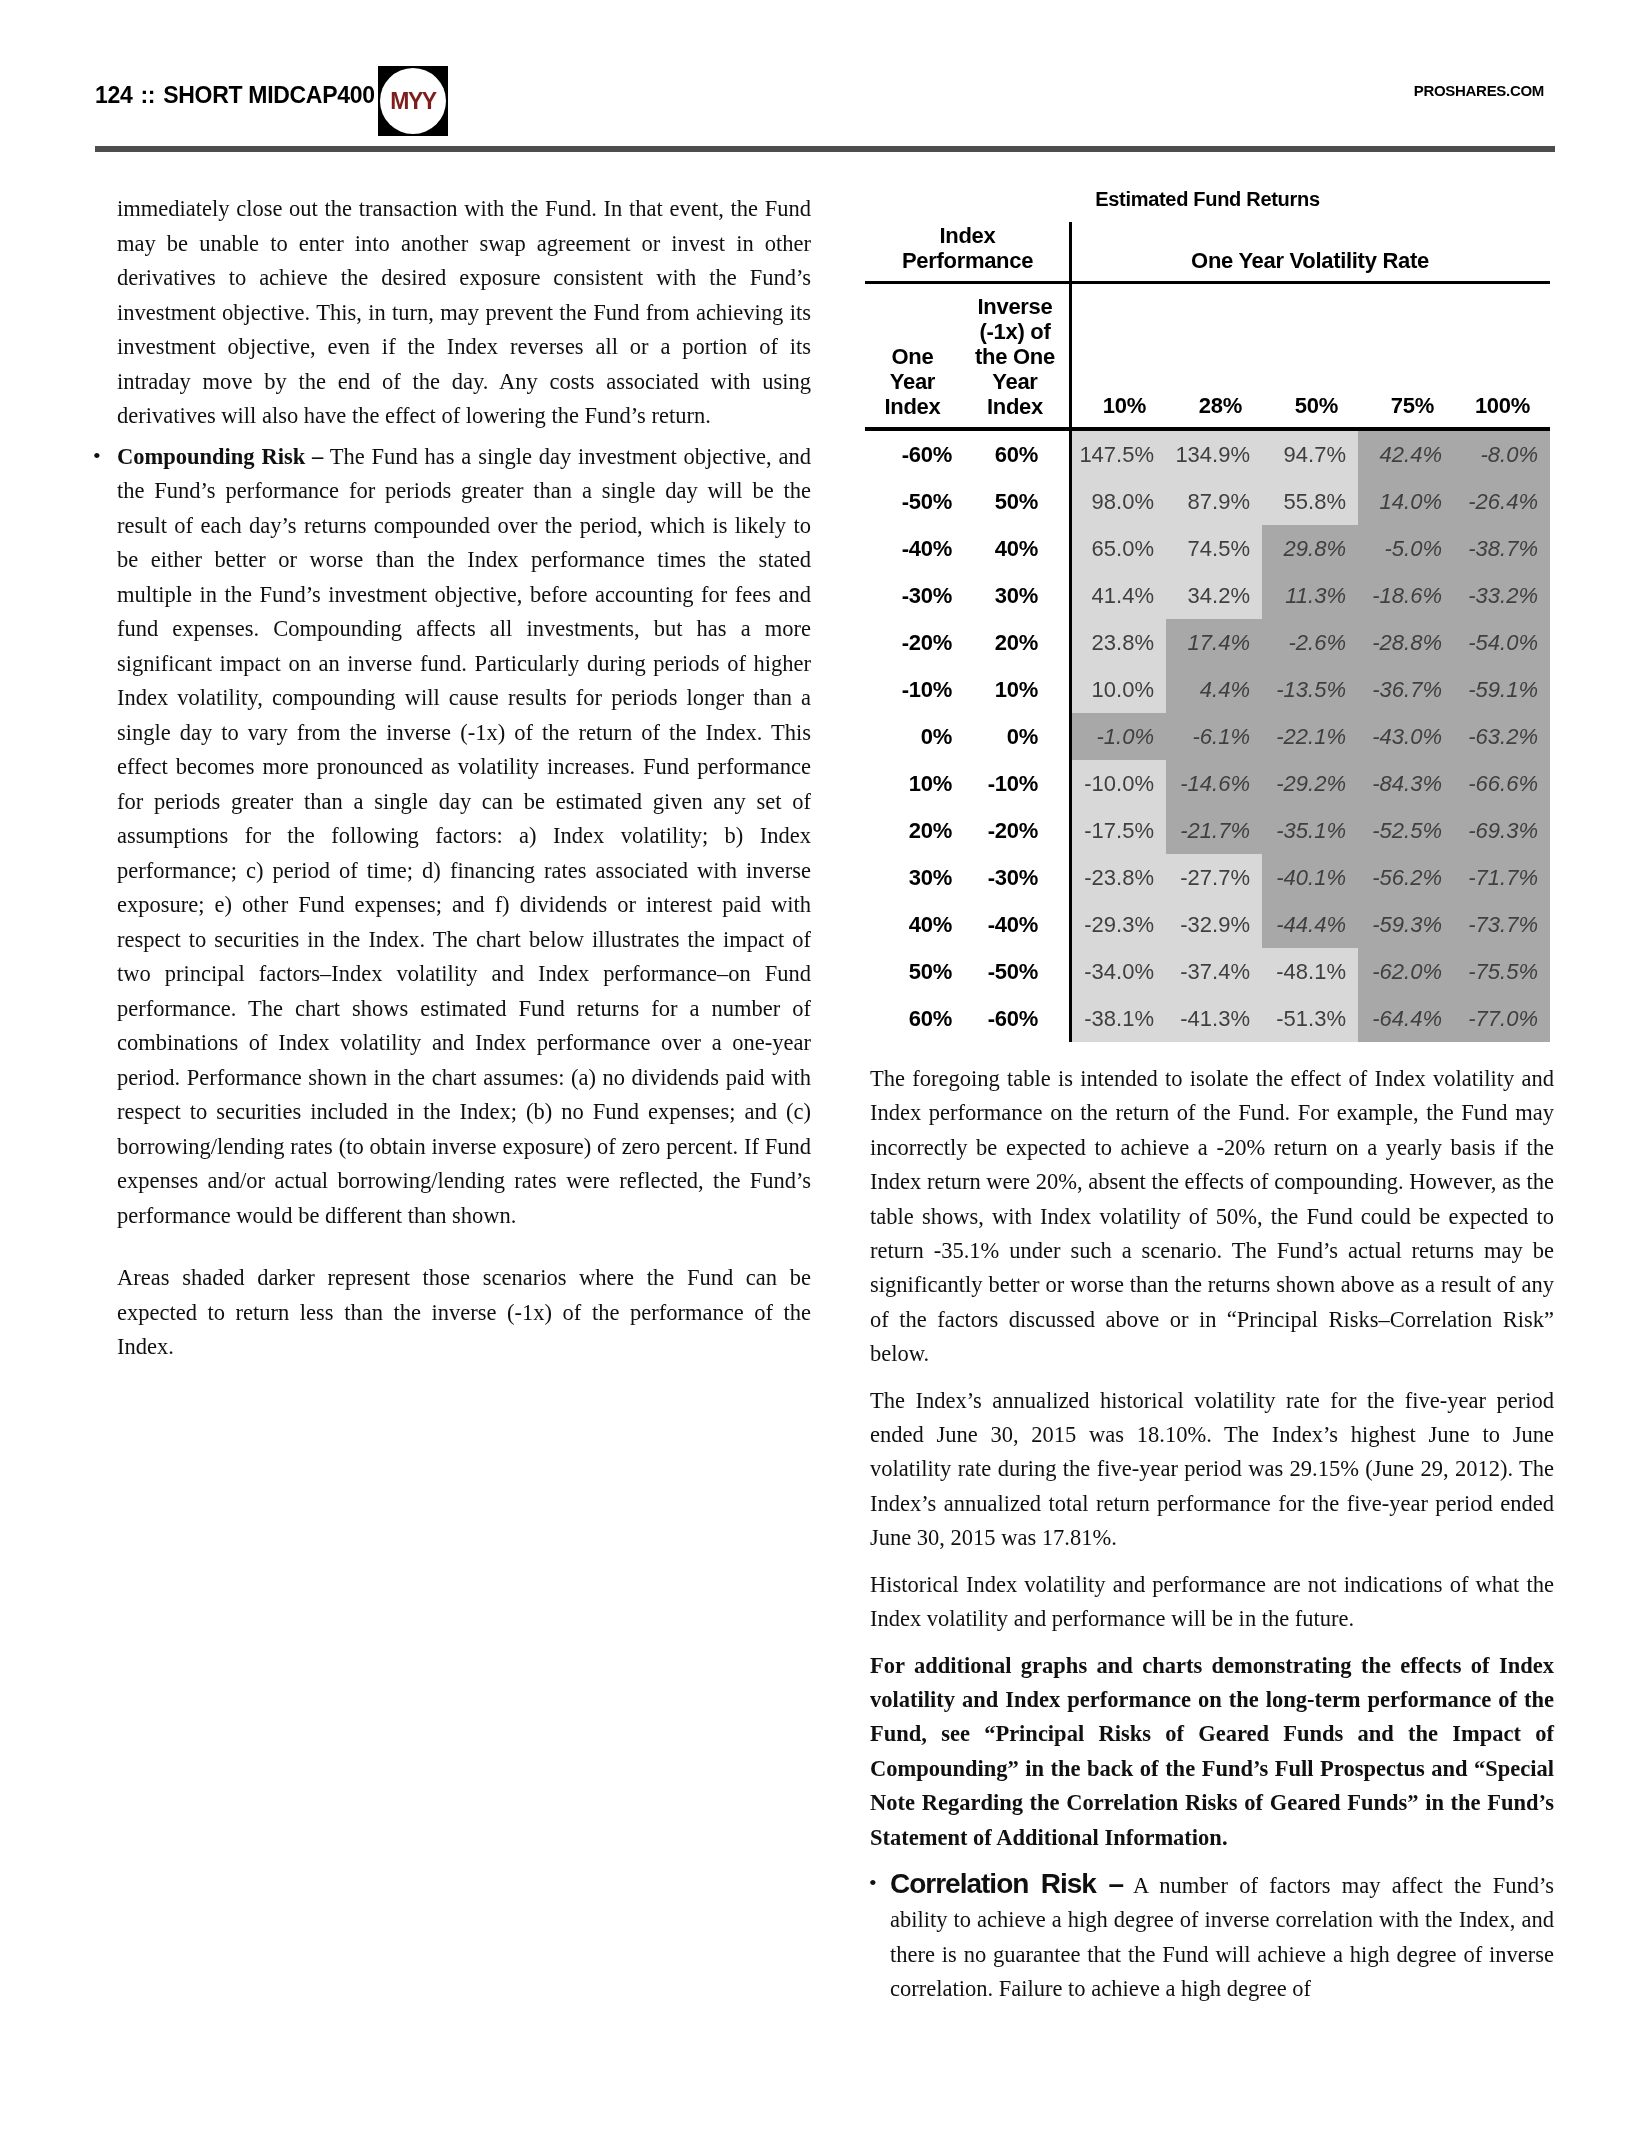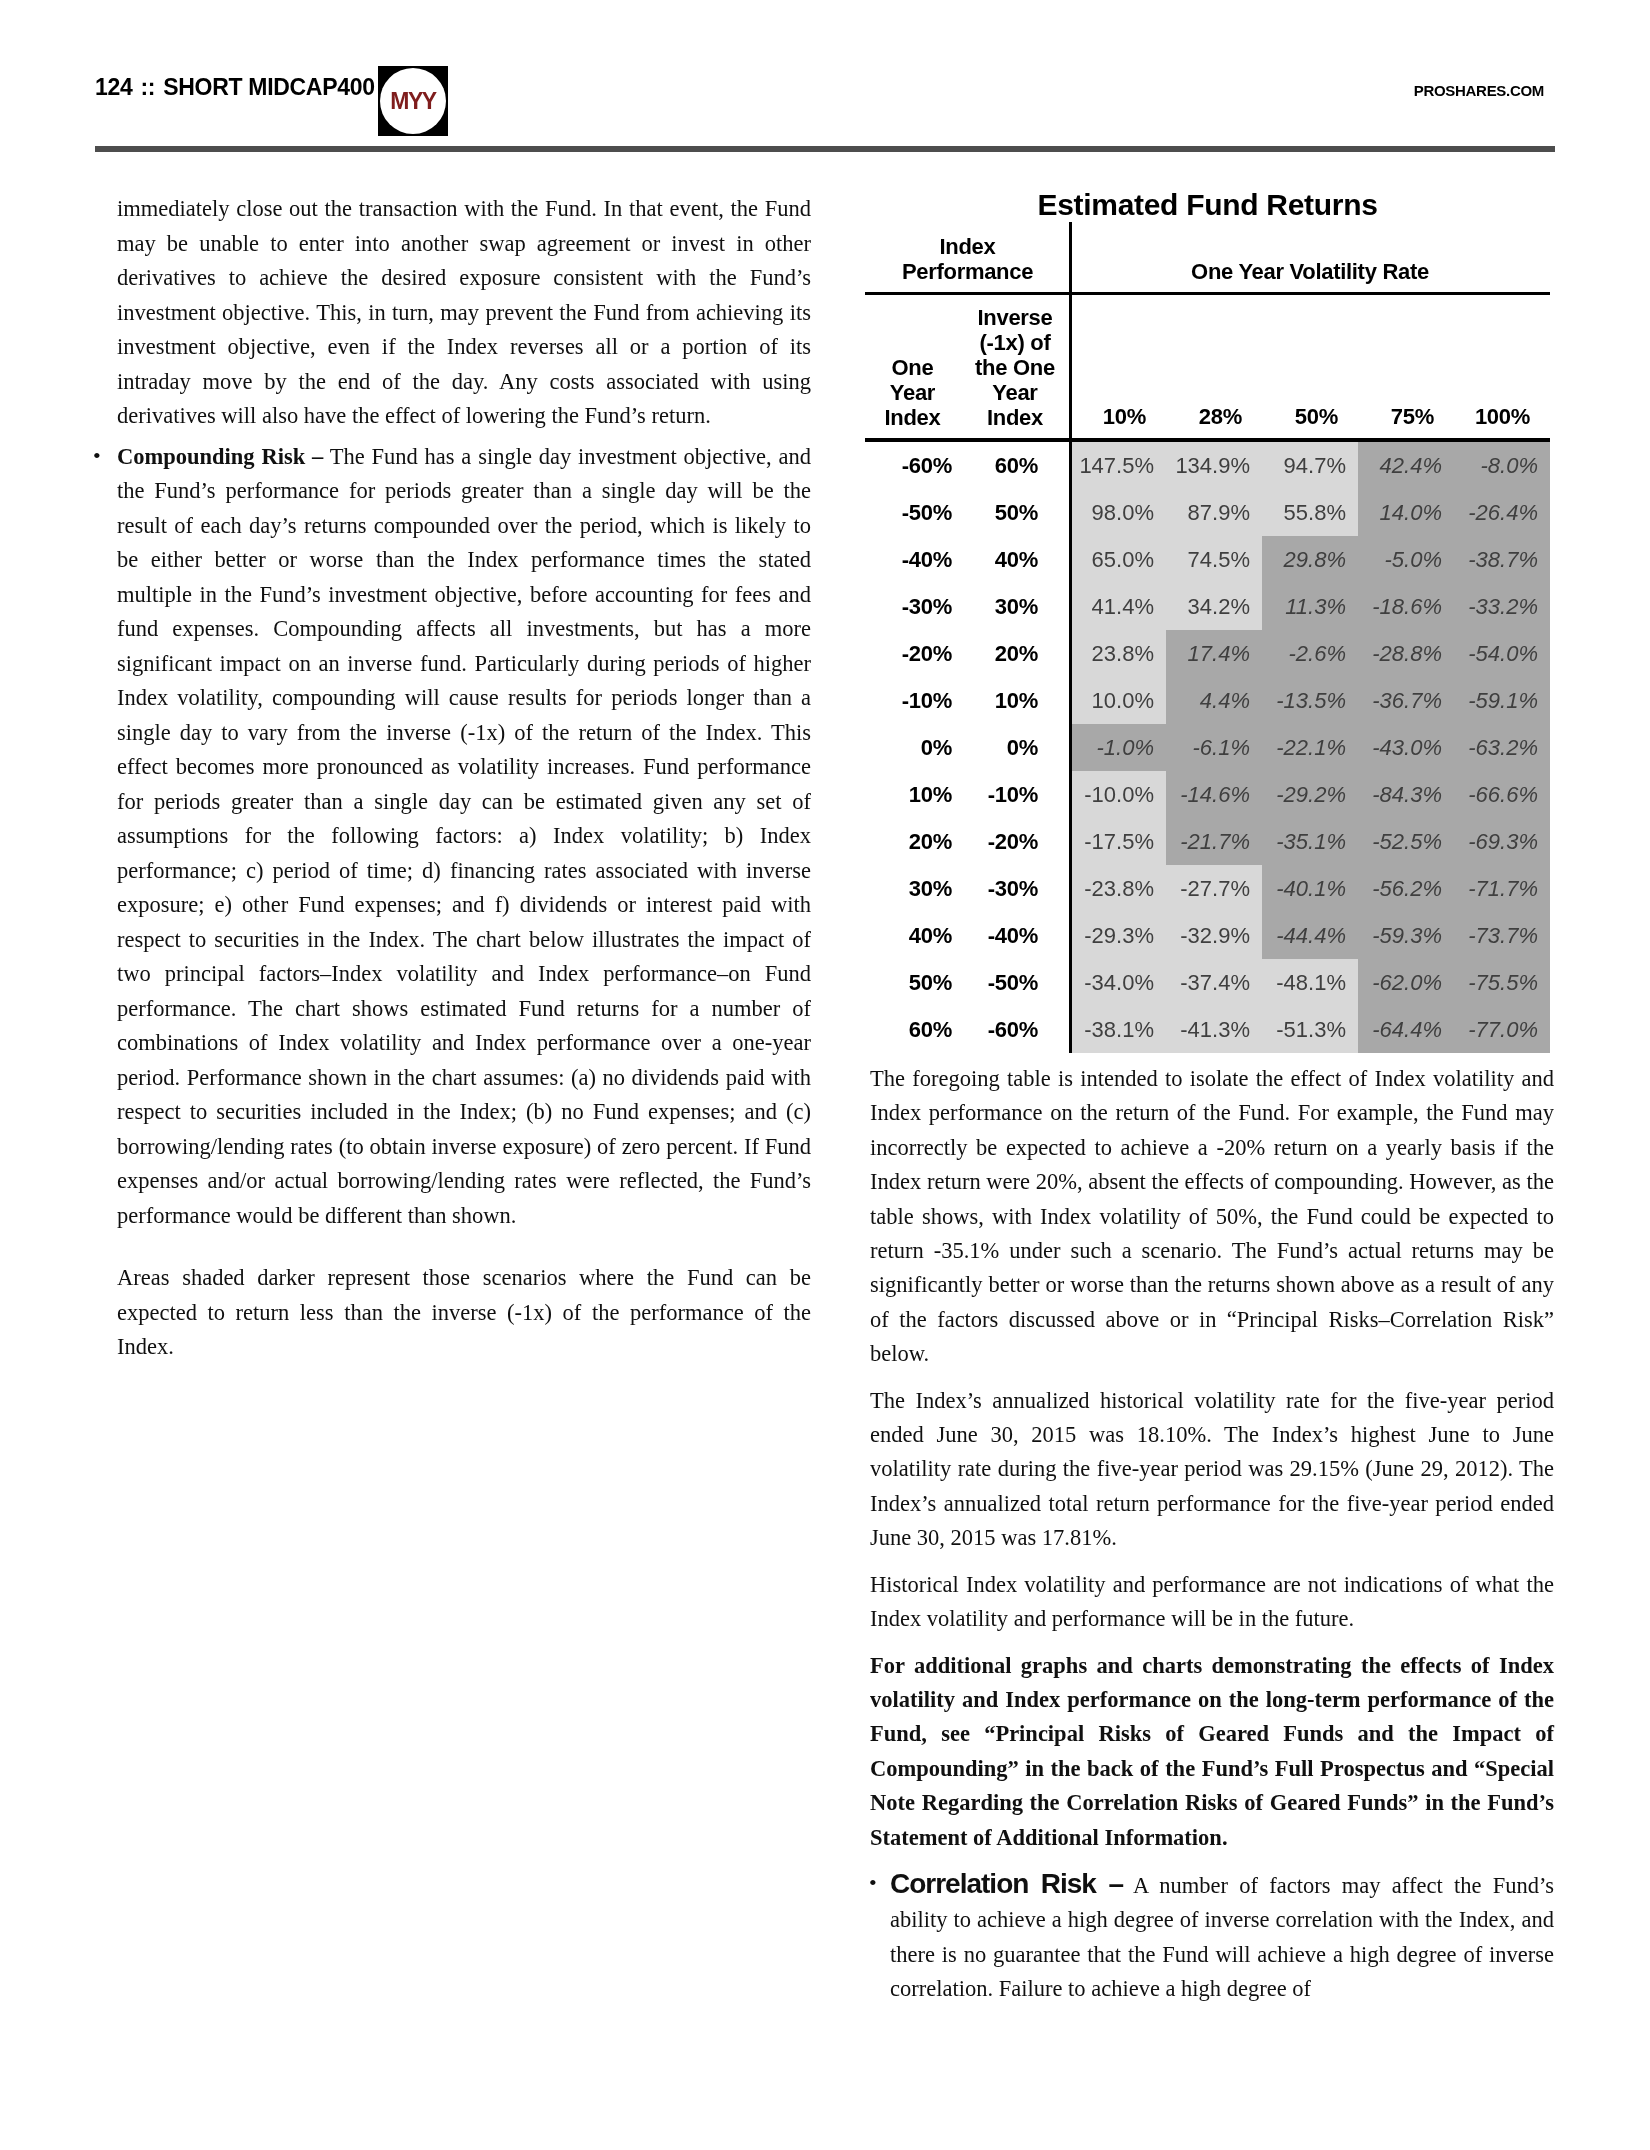--- a/index.html
+++ b/index.html
@@ -1,20 +1,20 @@
 <!DOCTYPE html>
 <html><head>
 <meta charset="utf-8">
 <style>
   html,body{margin:0;padding:0;background:#e8e8e8;}
   .page{position:relative;width:1650px;height:2150px;background:#ffffff;margin:0 auto;
         font-family:"Liberation Serif",serif;color:#101010;overflow:hidden;}
 
   
-  .hdr-left{position:absolute;left:95px;top:74px;font-family:"Liberation Sans",sans-serif;
+  .hdr-left{position:absolute;left:95px;top:82px;font-family:"Liberation Sans",sans-serif;
             font-weight:bold;font-size:23px;color:#000;letter-spacing:-0.3px;}
   .hdr-left .sep{font-weight:bold;padding:0 8px;}
   .logo{position:absolute;left:378px;top:66px;width:70px;height:70px;background:#000;}
   .logo .circ{position:absolute;left:2px;top:2px;right:2px;bottom:2px;background:#fff;border-radius:50%;
               display:flex;align-items:center;justify-content:center;
               font-family:"Liberation Sans",sans-serif;font-weight:bold;font-size:23px;letter-spacing:-1.5px;color:#7f1d1d;}
   .hdr-right{position:absolute;right:106px;top:82px;font-family:Liberation Sans, sans-serif;
              font-weight:bold;font-size:15px;color:#000;letter-spacing:-0.3px;}
   .hdr-rule{position:absolute;left:95px;top:146px;width:1460px;height:6px;background:#4d4d4d;}
 
@@ -29,21 +29,21 @@
   .bullet-item .bdot{position:absolute;left:-24px;top:-1px;font-size:22px;}
   .col-right-text .bullet-item{margin-left:20px;}
   .col-right-text .bullet-item .bdot{left:-21px;}
   .term{font-weight:bold;}
   .term-sans{font-family:"Liberation Sans",sans-serif;font-weight:bold;font-size:28px;letter-spacing:-1px;}
   .bold-para{font-weight:bold;}
   .areas-para{margin-top:28px !important;}
 
   
   .tbl{position:absolute;left:865px;top:188px;width:685px;font-family:"Liberation Sans",sans-serif;color:#000;}
-  .tbl-title{text-align:center;font-weight:bold;font-size:30px;letter-spacing:-0.3px;margin-bottom:4px;}
+  .tbl-title{text-align:center;font-weight:bold;font-size:20px;letter-spacing:-0.3px;margin-bottom:4px;}
   .vline{position:absolute;left:204px;top:34px;bottom:0;width:3px;background:#000;}
   .grp{display:grid;grid-template-columns:205px 480px;align-items:end;
        border-bottom:3px solid #000;padding:8px 0 8px;}
   .grp .gcell{text-align:center;font-weight:bold;font-size:22px;line-height:25px;white-space:pre-line;letter-spacing:-0.3px;}
   .sub{display:grid;grid-template-columns:95px 110px repeat(5,96px);align-items:end;
        border-bottom:4px solid #000;padding:10px 0 8px;}
   .sub .h12{text-align:center;font-weight:bold;font-size:22px;line-height:25px;white-space:pre-line;letter-spacing:-0.3px;}
   .sub .hv{text-align:right;padding-right:20px;font-weight:bold;font-size:22px;letter-spacing:-0.3px;box-sizing:border-box;}
   .trow{display:grid;grid-template-columns:95px 110px repeat(5,96px);height:47px;}
   .c1,.c2{display:flex;align-items:center;justify-content:flex-end;font-weight:bold;font-size:22px;letter-spacing:-0.3px;}

